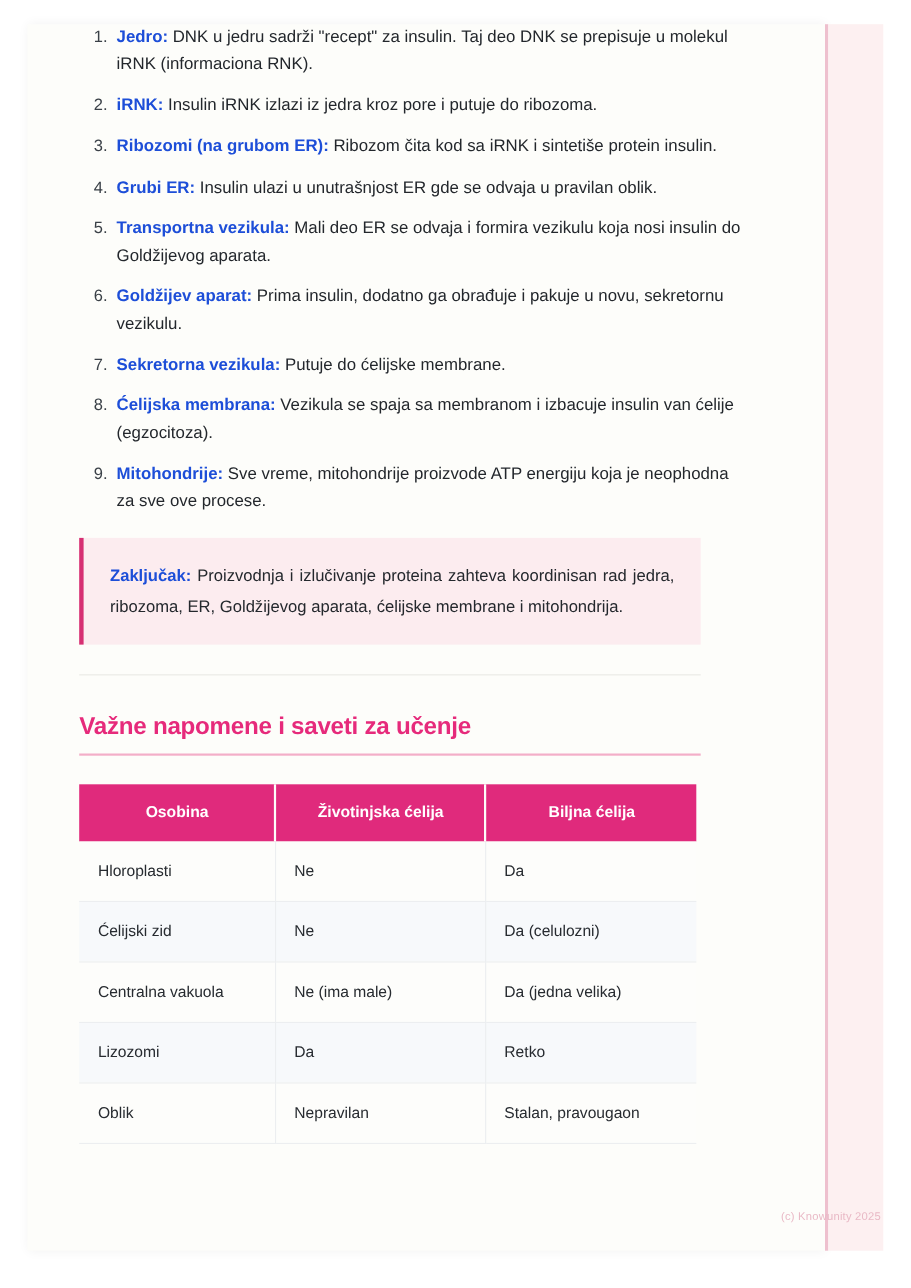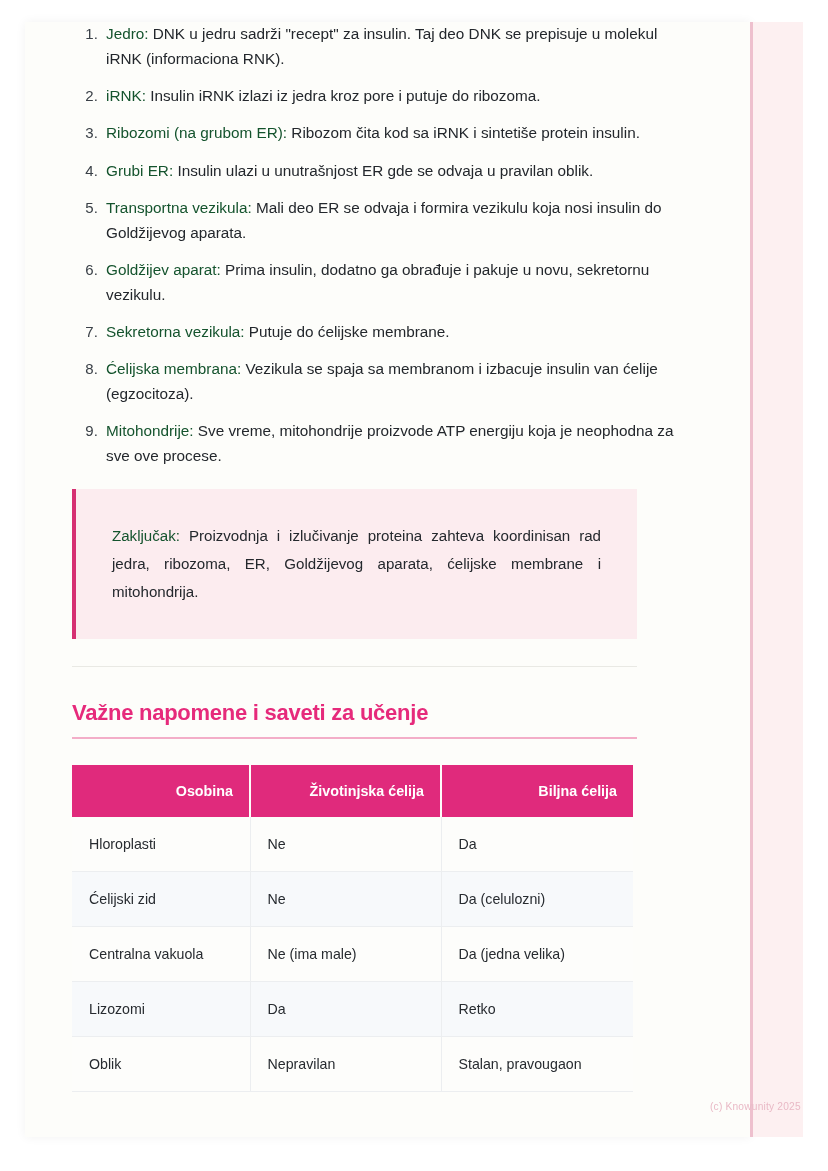--- a/index.html
+++ b/index.html
@@ -72,35 +72,35 @@
     line-height: 1.62;
     margin: 0 0 12.5px 0;
     padding-left: 4px;
     color: #23272c;
   }
   ol.steps > li::marker {
     color: #3a4047;
     font-size: 15px;
   }
   .lead {
-    font-weight: normal;
-    color: #14532d;
+    font-weight: bold;
+    color: #1d4ed8;
   }
 
   
   .callout {
     margin: 20px 0 0 0;
     background: #fcecef;
     border-left: 4px solid #d62f72;
     padding: 21px 24px 20px 24px;
     box-sizing: border-box;
     width: 565px;
   }
   .callout p {
-    margin: 12px;
+    margin: 0;
     font-size: 15.1px;
     line-height: 1.88;
     color: #24282d;
     text-align: justify;
   }
 
   
   .divider {
     margin: 27px 0 0 0;
     width: 565px;
@@ -143,21 +143,21 @@
   
   table.cmp {
     margin-top: 26px;
     border-collapse: collapse;
     width: 561px;
     table-layout: fixed;
   }
   table.cmp th {
     background: #e02a7c;
     color: #ffffff;
-    text-align: right;
+    text-align: center;
     font-size: 14.3px;
     font-weight: bold;
     padding: 18px 16px 18px 17px;
     border-right: 2px solid #fdfdfa;
   }
   table.cmp th:last-child { border-right: none; }
   table.cmp td {
     font-size: 14.2px;
     color: #272b30;
     padding: 19px 16px 19px 17px;

